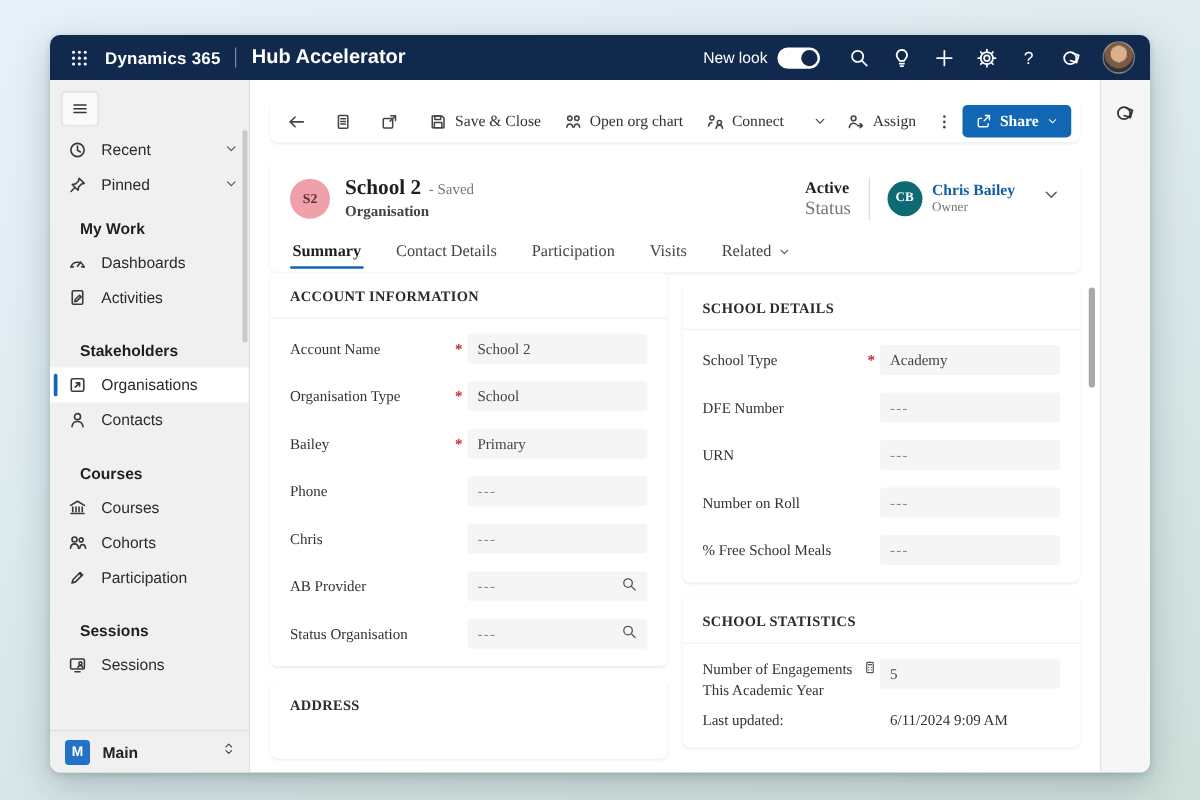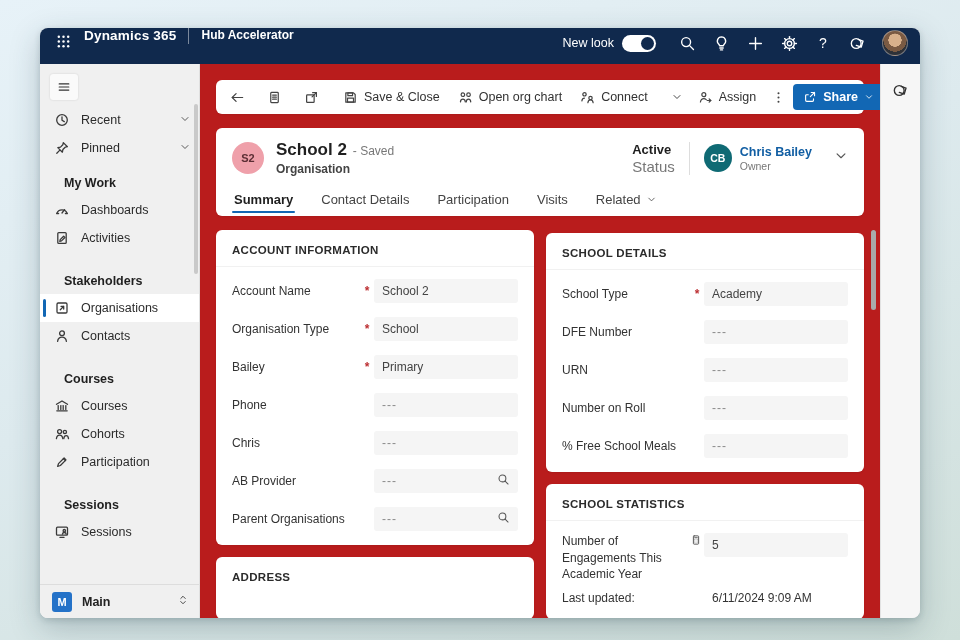--- a/index.html
+++ b/index.html
@@ -10,27 +10,27 @@
     position:relative; color:#333;
   }
   .window {
     position:absolute; left:40px; top:28px; width:880px; height:590px;
     border-radius:8px; overflow:hidden; background:#ececec;
     box-shadow:0 10px 30px rgba(30,60,70,.25), 0 2px 6px rgba(30,60,70,.18);
     display:flex; flex-direction:column;
   }
   
   .navbar {
-    height:36px; background:#10294d; display:flex; align-items:flex-start;
+    height:36px; background:#10294d; display:flex; align-items:center;
     color:#fff; padding:0 12px 0 10px; flex:0 0 36px;
   }
   .waffle { width:26px; height:26px; display:flex; align-items:center; justify-content:center; border-radius:3px; cursor:pointer; }
   .nav-title { font-size:13.5px; font-weight:bold; margin-left:8px; letter-spacing:.2px; }
   .nav-divider { width:1px; height:16px; background:rgba(255,255,255,.45); margin:0 12px; }
-  .nav-sub { font-size:12px; font-weight:600; }
+  .nav-sub { font-size:16px; font-weight:600; }
   .nav-right { margin-left:auto; display:flex; align-items:center; gap:0; }
   .newlook { display:flex; align-items:center; gap:8px; margin-right:14px; }
   .newlook-label { font-size:12.5px; }
   .toggle { width:34px; height:17px; background:#fff; border-radius:9px; position:relative; cursor:pointer; }
   .toggle .knob { position:absolute; right:2px; top:2px; width:13px; height:13px; border-radius:50%; background:#10294d; }
   .nav-icon { width:34px; height:30px; display:flex; align-items:center; justify-content:center; color:#fff; cursor:pointer; border-radius:3px; font-size:14px; }
   .nav-icon svg { width:17px; height:17px; }
   .avatar {
     width:26px; height:26px; border-radius:50%; margin-left:8px; cursor:pointer;
     background:radial-gradient(circle at 50% 38%, #d9b18c 0 34%, #7a5a43 35% 60%, #2e3138 61% 100%);
@@ -51,21 +51,21 @@
   .sb-item .chev svg { width:12px; height:12px; }
   .sb-group { font-size:12.5px; font-weight:bold; color:#1f1f1f; padding:14px 0 6px 24px; }
   .sb-gap { height:8px; }
   .sb-scrollbar { position:absolute; right:1px; top:40px; width:4px; height:170px; border-radius:2px; background:#c9c9c9; cursor:pointer; }
   .sb-bottom { border-top:1px solid #ddd; height:34px; display:flex; align-items:center; padding:0 10px 0 12px; gap:10px; cursor:pointer; background:#f0f0f0; }
   .m-badge { width:20px; height:20px; border-radius:3px; background:#2472c8; color:#fff; font-size:11px; font-weight:bold; display:flex; align-items:center; justify-content:center; }
   .sb-bottom .lbl { font-size:12.5px; font-weight:600; color:#222; }
   .sb-bottom .updown { margin-left:auto; color:#444; }
   .sb-bottom .updown svg { width:12px; height:14px; }
   
-  .main { flex:1; position:relative; padding:16px 16px 0 16px; overflow:hidden; background:#b91c1c; }
+  .main { flex:1; position:relative; padding:16px 16px 0 16px; overflow:hidden; background:#ffffff;font-family:Liberation Serif, serif; }
   .main-scrollbar { position:absolute; right:4px; top:166px; width:5px; height:80px; border-radius:3px; background:#a9a9a9; cursor:pointer; }
   .card { background:#fff; border-radius:6px; box-shadow:0 1px 2px rgba(0,0,0,.08); }
   
   .cmdbar { height:34px; display:flex; align-items:center; padding:0 8px; gap:2px; }
   .cmd-btn { display:flex; align-items:center; gap:6px; height:26px; padding:0 8px; border-radius:4px; font-size:12.5px; color:#323232; cursor:pointer; white-space:nowrap; }
   .cmd-btn svg { width:15px; height:15px; color:#444; }
   .cmd-sep { width:1px; height:18px; background:#e1e1e1; margin:0 3px; }
   .share-btn { margin-left:auto; background:#1267b4; color:#fff; height:26px; border-radius:4px; display:flex; align-items:center; gap:6px; padding:0 10px; font-size:12.5px; font-weight:600; cursor:pointer; }
   .share-btn svg { width:14px; height:14px; color:#fff; }
   
@@ -87,21 +87,21 @@
   .owner-lbl { font-size:10.5px; color:#777; margin-top:1px; }
   .head-chev { margin-left:22px; color:#555; cursor:pointer; }
   .head-chev svg { width:14px; height:14px; }
   
   .tabs { display:flex; padding:4px 12px 0 16px; gap:24px; }
   .tab { font-size:13px; color:#444; padding:6px 2px 9px 2px; cursor:pointer; position:relative; display:flex; align-items:center; gap:5px; }
   .tab.active { font-weight:bold; color:#1f1f1f; }
   .tab.active::after { content:""; position:absolute; left:0; right:0; bottom:3px; height:2.5px; border-radius:2px; background:#1267b4; }
   .tab svg { width:11px; height:11px; color:#555; }
   
-  .cols { display:flex; gap:12px; margin-top:14px; align-items:flex-end; }
+  .cols { display:flex; gap:12px; align-items:center; }
   .col { flex:1; display:flex; flex-direction:column; gap:12px; min-width:0; }
   .sec-title { font-size:11.5px; font-weight:bold; letter-spacing:.3px; color:#2b2b2b; padding:14px 16px 10px 16px; border-bottom:1px solid #f1f1f1; }
   .sec-body { padding:12px 16px 14px 16px; display:flex; flex-direction:column; gap:14px; }
   .frow { display:flex; align-items:center; min-height:24px; }
   .flabel { width:128px; flex:0 0 128px; font-size:12px; color:#333; line-height:1.25; }
   .freq { width:14px; flex:0 0 14px; color:#bc2f32; font-size:12px; font-weight:bold; text-align:center; }
   .fbox { flex:1; height:24px; background:#f5f5f5; border-radius:3px; display:flex; align-items:center; padding:0 8px; font-size:12px; color:#444; cursor:text; min-width:0; }
   .fbox .fval { flex:1; overflow:hidden; white-space:nowrap; }
   .fbox .lookup { color:#555; cursor:pointer; }
   .fbox .lookup svg { width:13px; height:13px; }
@@ -506,21 +506,21 @@
                 <span class="freq"></span>
                 <div class="fbox empty">
                   <span class="fval">---</span>
                   <span class="lookup"><svg viewBox="0 0 16 16">
                         <circle cx="6.7" cy="6.7" r="4.2"></circle>
                         <line x1="10" y1="10" x2="13.6" y2="13.6"></line>
                       </svg></span>
                 </div>
               </div>
               <div class="frow">
-                <span class="flabel">Parent Organisations</span>
+                <span class="flabel">Status Organisation</span>
                 <span class="freq"></span>
                 <div class="fbox empty">
                   <span class="fval">---</span>
                   <span class="lookup"><svg viewBox="0 0 16 16">
                         <circle cx="6.7" cy="6.7" r="4.2"></circle>
                         <line x1="10" y1="10" x2="13.6" y2="13.6"></line>
                       </svg></span>
                 </div>
               </div>
             </div>

